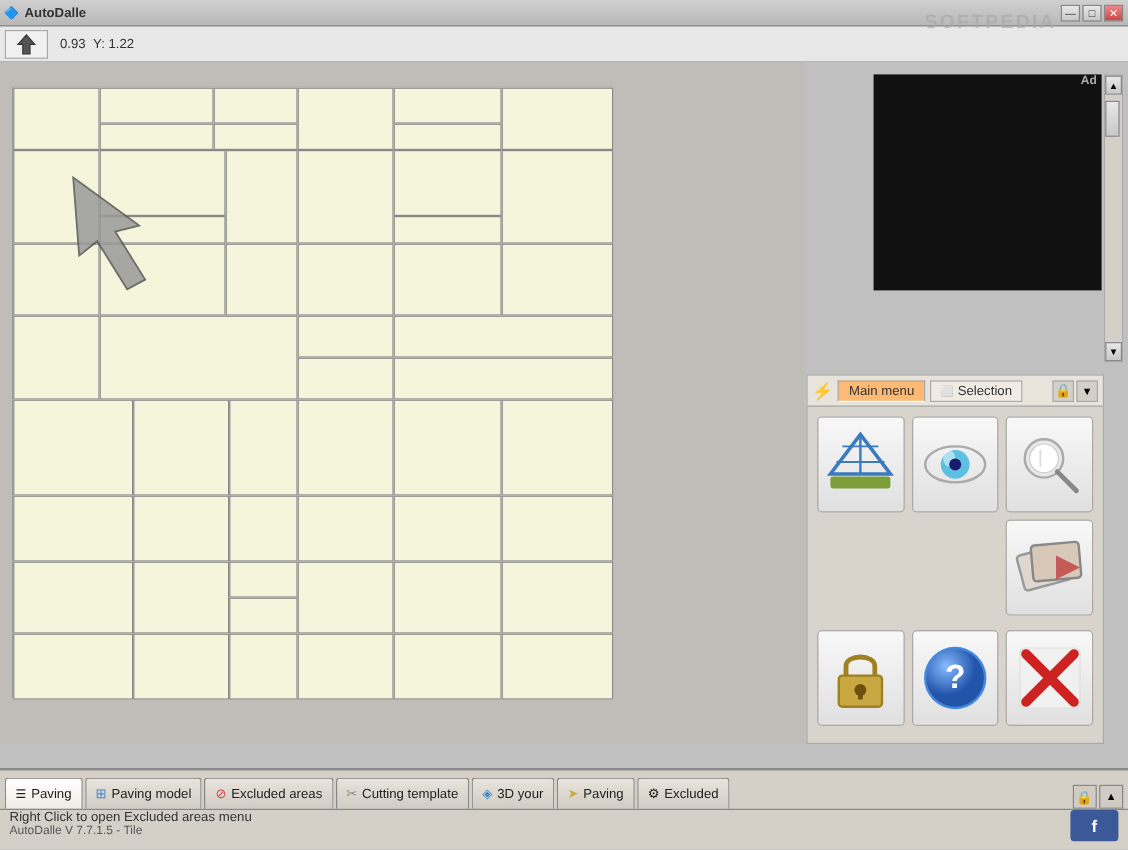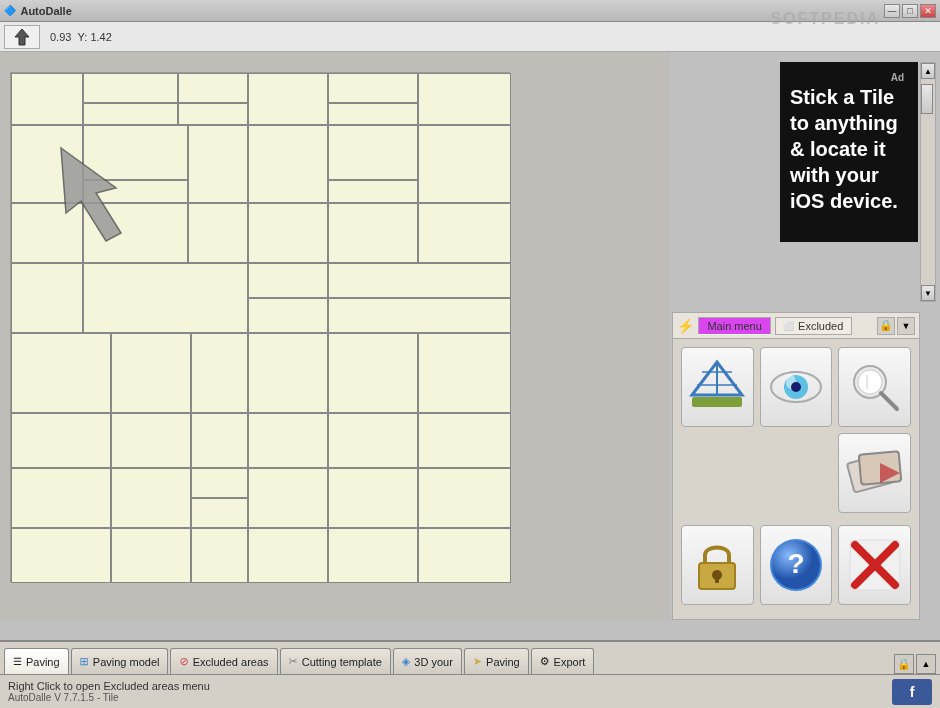--- a/index.html
+++ b/index.html
@@ -104,28 +104,27 @@
 
     
     .tile {
       position: absolute;
       background: #f5f5dc;
       border: 1.5px solid #888;
     }
 
     
     #ad-banner {
-      width: 138px;
+      width: 190px;
       height: 180px;
       background: #111;
       color: white;
       font-size: 22px;
       font-weight: bold;
       line-height: 1.2;
-      padding: 10px;
       position: absolute;
       top: 52px;
       right: 20px;
     }
     #ad-small-text {
       font-size: 10px;
       color: #aaa;
       text-align: right;
       padding-right: 4px;
     }
@@ -189,21 +188,21 @@
     }
     .menu-tab {
       padding: 2px 8px;
       font-size: 11px;
       cursor: pointer;
       border: 1px solid #aaa;
       background: #f0ece4;
       color: #333;
     }
     .menu-tab.active {
-      background: #d946ef;
+      background: #fdba74;
       border-bottom: 1px solid #fff;
     }
 
     
     #tool-icons-panel {
       background: #d8d4cc;
       border: 1px solid #aaa;
       padding: 8px;
     }
     .tool-row {
@@ -319,21 +318,21 @@
   </div>
 </div>
 
 <div id="toolbar">
   <div id="nav-icon">
     <svg width="30" height="20" viewBox="0 0 30 20">
       <polygon points="15,2 8,10 12,10 12,18 18,18 18,10 22,10" fill="#555" stroke="#333" stroke-width="1"></polygon>
     </svg>
   </div>
   <span id="coords">
-    <span>0.93</span>&nbsp;&nbsp;<span>Y: 1.42</span>
+    <span>0.93</span>&nbsp;&nbsp;<span>Y: 1.22</span>
   </span>
 </div>
 
 <div id="softpedia-text">SOFTPEDIA</div>
 
 <div id="main-content" style="position:absolute; top:52px; left:0; right:0; bottom:68px;">
 
   <div id="canvas-area" style="position:absolute; top:0; left:0; right:270px; bottom:0; background:#c0bdb8;">
 
     <div id="tile-canvas">
@@ -403,45 +402,38 @@
       <div class="tile" style="left:407px;top:455px;width:93px;height:55px;"></div>
 
       <svg style="position:absolute;top:60px;left:30px;width:120px;height:120px;" viewBox="0 0 120 120">
         <polygon points="20,15 75,55 55,60 80,100 65,108 40,68 25,80" fill="#999" stroke="#555" stroke-width="1.5" opacity="0.85"></polygon>
       </svg>
     </div>
   </div>
 
   <div id="ad-banner" style="position:absolute; top:10px; right:22px;">
     <div id="ad-small-text">Ad</div>
-    <div style="font-size:20px; font-weight:bold; line-height:1.3;">
-      <span>Stick a Tile</span><br>
-      <span>to anything</span><br>
-      <span>&amp; locate it</span><br>
-      <span>with your</span><br>
-      <span>iOS device.</span>
-    </div>
   </div>
 
   <div id="right-scrollbar" style="position:absolute; top:10px; right:4px; width:16px; height:240px;">
     <div class="scroll-btn">▲</div>
     <div class="scroll-track">
       <div class="scroll-thumb"></div>
     </div>
     <div class="scroll-btn">▼</div>
   </div>
 
   <div id="tool-panel-area" style="position:absolute; top:260px; right:20px; width:248px;">
 
     <div id="tool-menubar" style="height:26px; background:#e8e4dc; border:1px solid #aaa; border-bottom:0; display:flex; align-items:center; padding:0 4px; gap:4px;">
       <span style="font-size:14px; color:#f0b000;">⚡</span>
       <div class="menu-tab active">Main menu</div>
       <div class="menu-tab" style="display:flex; align-items:center; gap:3px;">
         <span style="font-size:9px; color:#555;">⬜</span>
-        <span>Excluded</span>
+        <span>Selection</span>
       </div>
       <div style="margin-left:auto; display:flex; gap:2px;">
         <div style="width:18px;height:18px;background:#d4d0c8;border:1px solid #aaa;display:flex;align-items:center;justify-content:center;font-size:11px;">🔒</div>
         <div style="width:18px;height:18px;background:#d4d0c8;border:1px solid #aaa;display:flex;align-items:center;justify-content:center;font-size:9px;">▼</div>
       </div>
     </div>
 
     <div id="tool-icons-panel" style="background:#d8d4cc;border:1px solid #aaa;padding:8px;">
 
       <div class="tool-row">
@@ -541,27 +533,27 @@
   <div class="bottom-tab">
     <span style="color:#4488cc;">◈</span>
     <span>3D your</span>
   </div>
   <div class="bottom-tab">
     <span style="color:#ccaa44;">➤</span>
     <span>Paving</span>
   </div>
   <div class="bottom-tab">
     <span>⚙</span>
-    <span>Export</span>
+    <span>Excluded</span>
   </div>
   <div style="margin-left:auto; display:flex; gap:2px; align-items:center;">
     <div style="width:20px;height:20px;background:#d0ccc4;border:1px solid #888;display:flex;align-items:center;justify-content:center;font-size:11px;">🔒</div>
     <div style="width:20px;height:20px;background:#d0ccc4;border:1px solid #888;display:flex;align-items:center;justify-content:center;font-size:9px;">▲</div>
   </div>
 </div>
 
-<div id="status-bar" style="position:absolute; bottom:0; left:0; right:0; height:34px; background:#d4d0c8; border-top:1px solid #888; display:flex; align-items:center; justify-content:space-between; padding:0 8px;">
+<div id="status-bar" style="position:absolute; bottom:0; left:0; right:0; height:34px; background:#d4d0c8; border-top:1px solid #888; display:flex; align-items:flex-start; justify-content:space-between; padding:0 8px;">
   <div>
     <div style="font-size:11px; color:#333;">Right Click to open Excluded areas menu</div>
     <div style="font-size:10px; color:#555;">AutoDalle V 7.7.1.5 - Tile</div>
   </div>
   <div id="facebook-btn">f</div>
 </div>
 
 </body></html>

